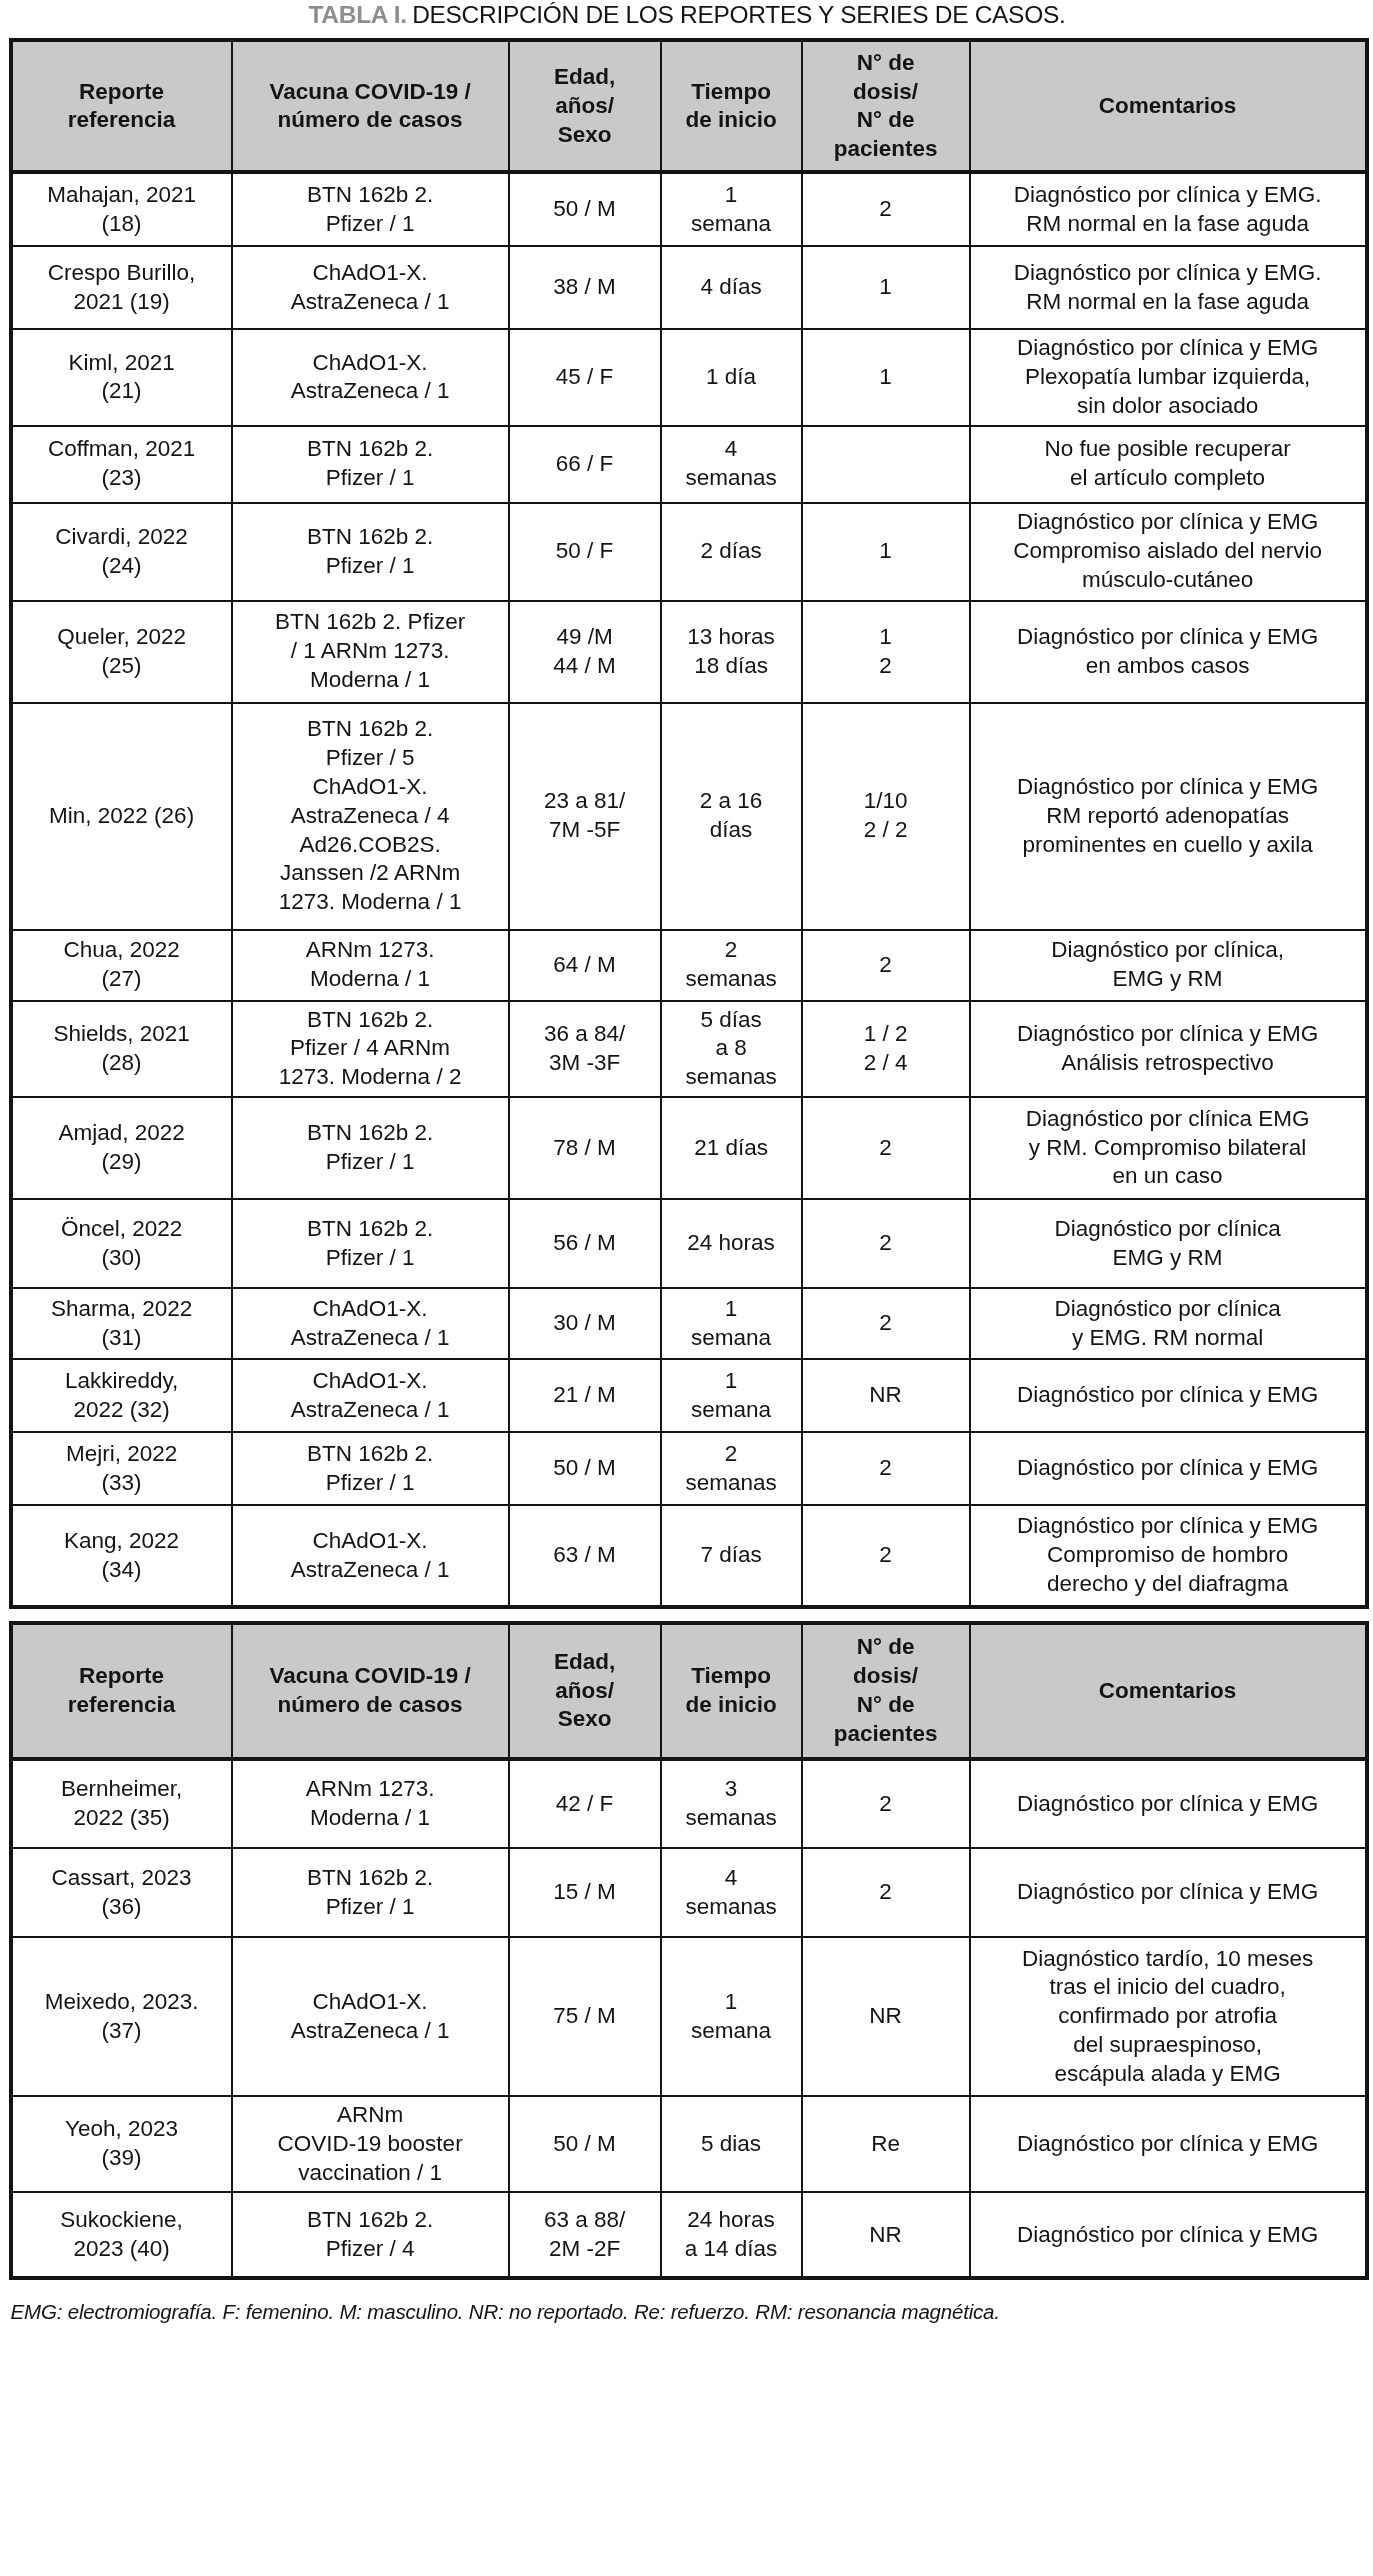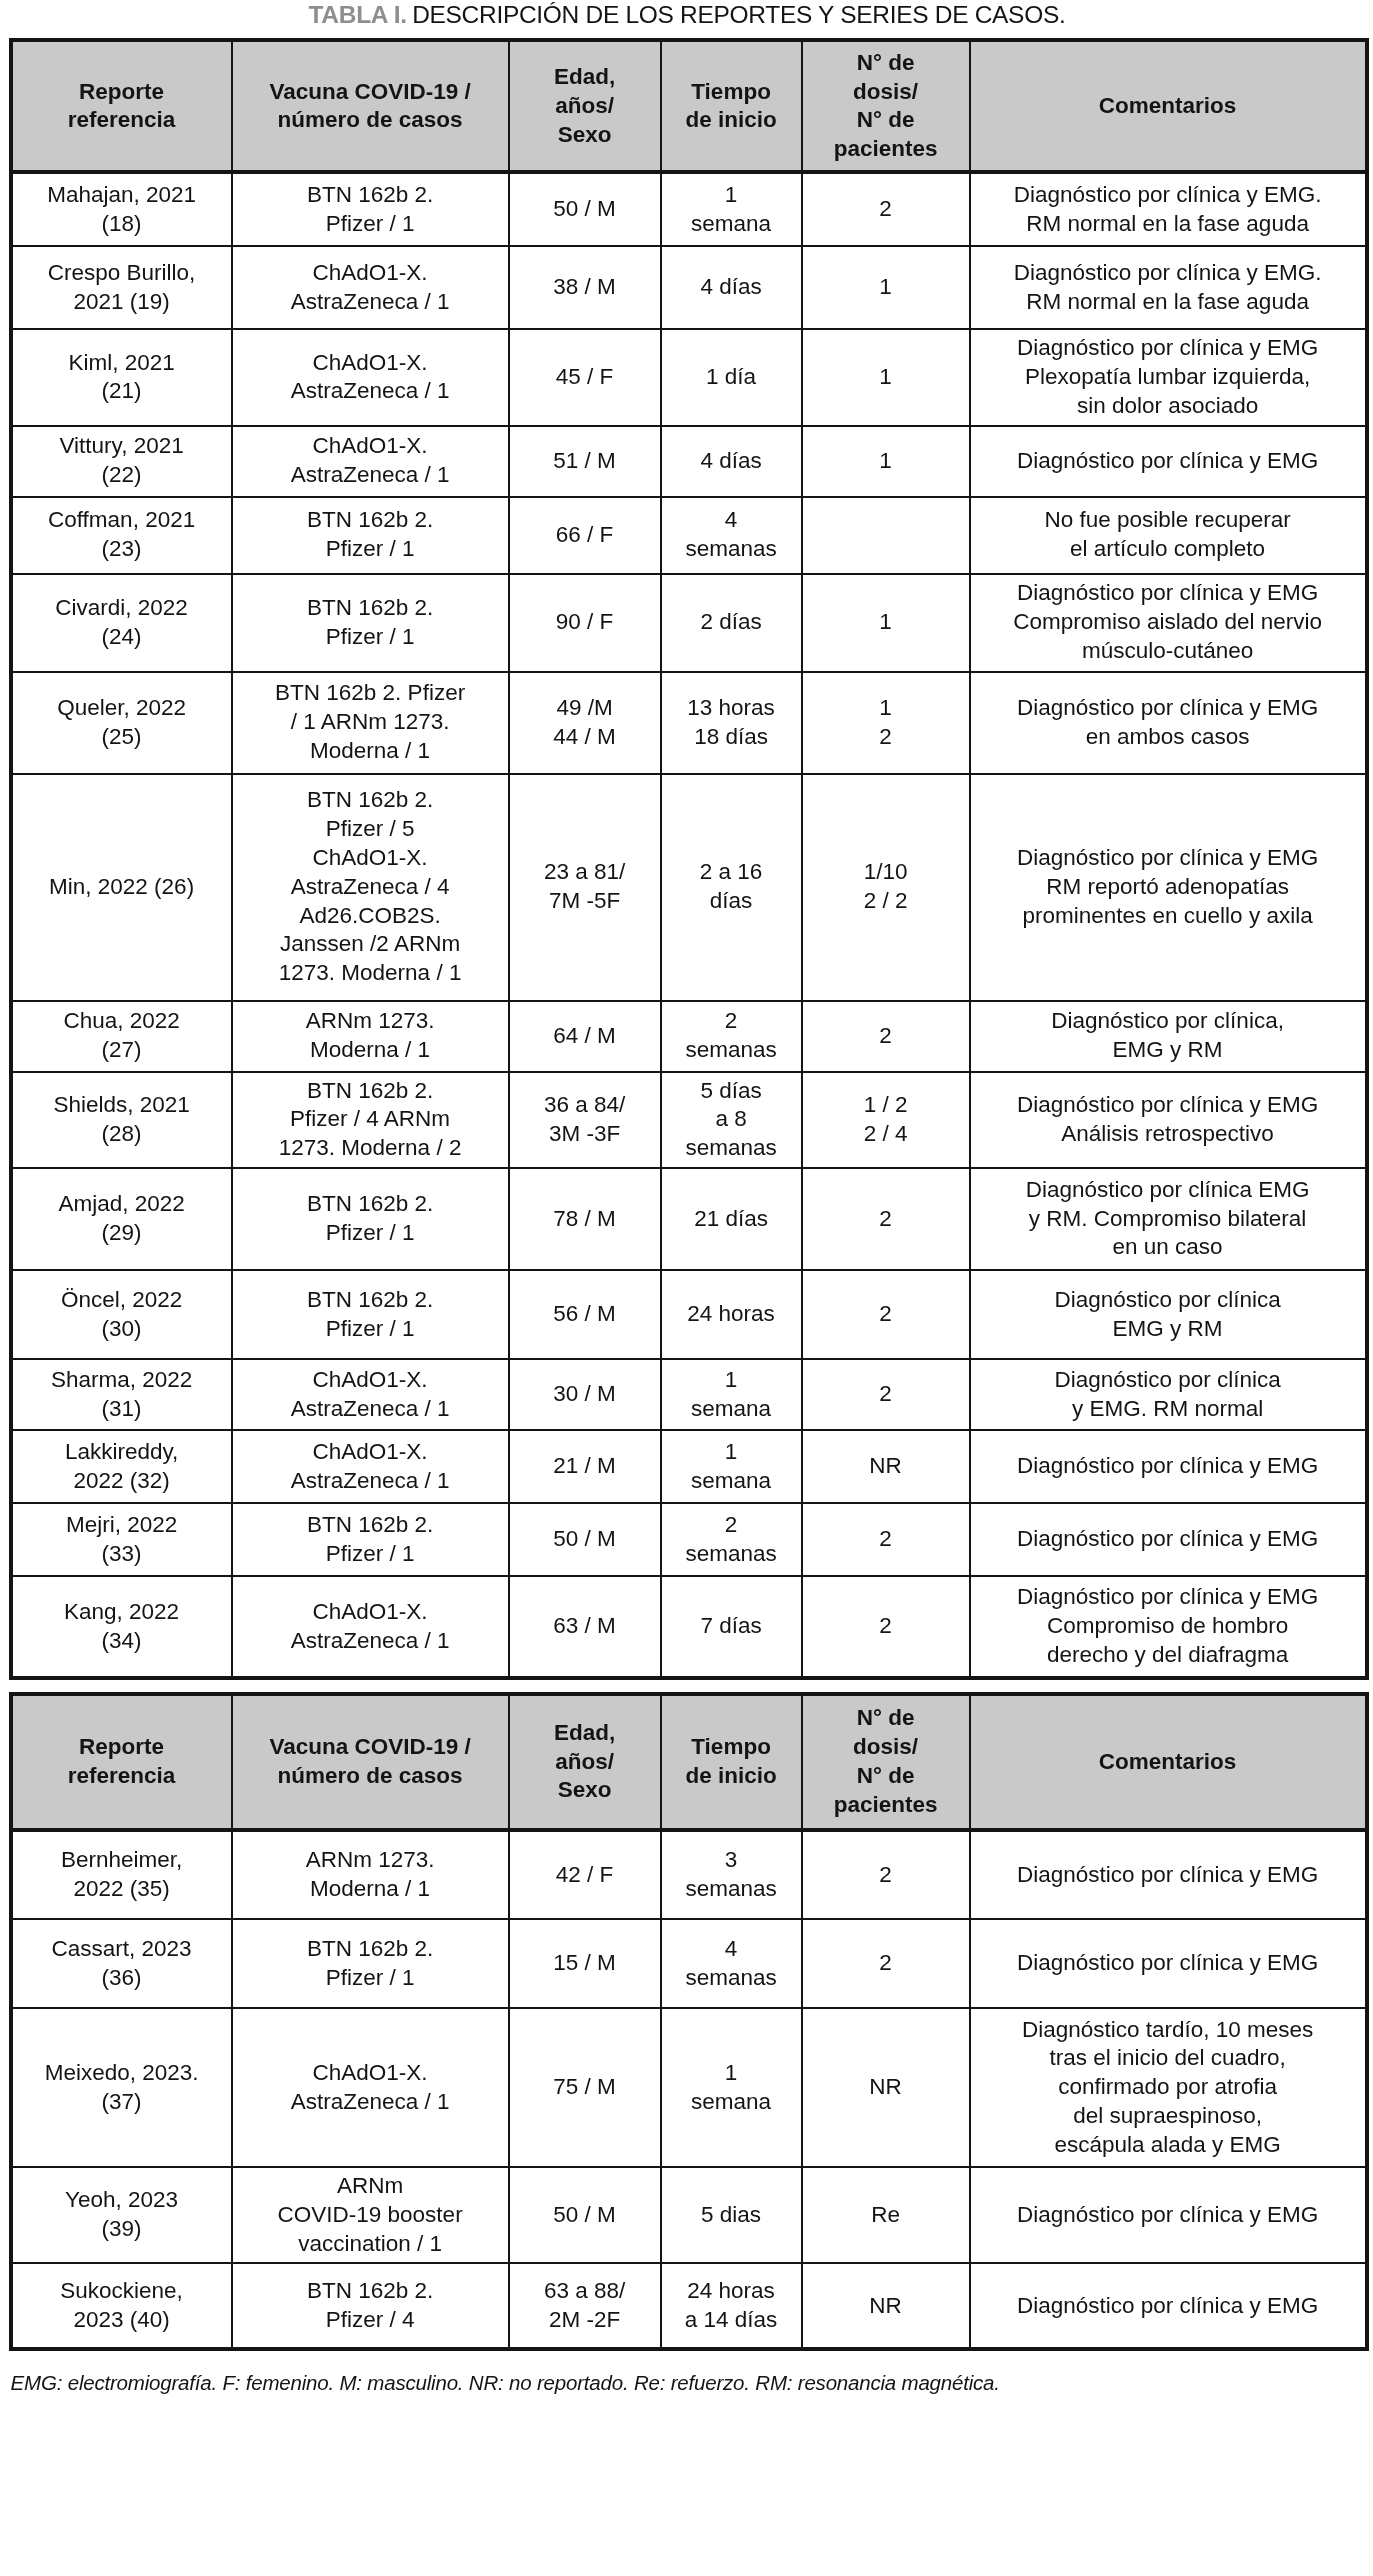--- a/index.html
+++ b/index.html
@@ -119,48 +119,38 @@
 (21)</td>
         <td>ChAdO1-X.
 AstraZeneca / 1</td>
         <td>45 / F</td>
         <td>1 día</td>
         <td>1</td>
         <td>Diagnóstico por clínica y EMG
 Plexopatía lumbar izquierda,
 sin dolor asociado</td>
       </tr>
-      <tr style="height:71px">
-        <td>Vittury, 2021
-(22)</td>
-        <td>ChAdO1-X.
-AstraZeneca / 1</td>
-        <td>51 / M</td>
-        <td>4 días</td>
-        <td>1</td>
-        <td>Diagnóstico por clínica y EMG</td>
-      </tr>
       <tr style="height:77px">
         <td>Coffman, 2021
 (23)</td>
         <td>BTN 162b 2.
 Pfizer / 1</td>
         <td>66 / F</td>
         <td>4
 semanas</td>
         <td></td>
         <td>No fue posible recuperar
 el artículo completo</td>
       </tr>
       <tr style="height:98px">
         <td>Civardi, 2022
 (24)</td>
         <td>BTN 162b 2.
 Pfizer / 1</td>
-        <td>90 / F</td>
+        <td>50 / F</td>
         <td>2 días</td>
         <td>1</td>
         <td>Diagnóstico por clínica y EMG
 Compromiso aislado del nervio
 músculo-cutáneo</td>
       </tr>
       <tr style="height:102px">
         <td>Queler, 2022
 (25)</td>
         <td>BTN 162b 2. Pfizer

